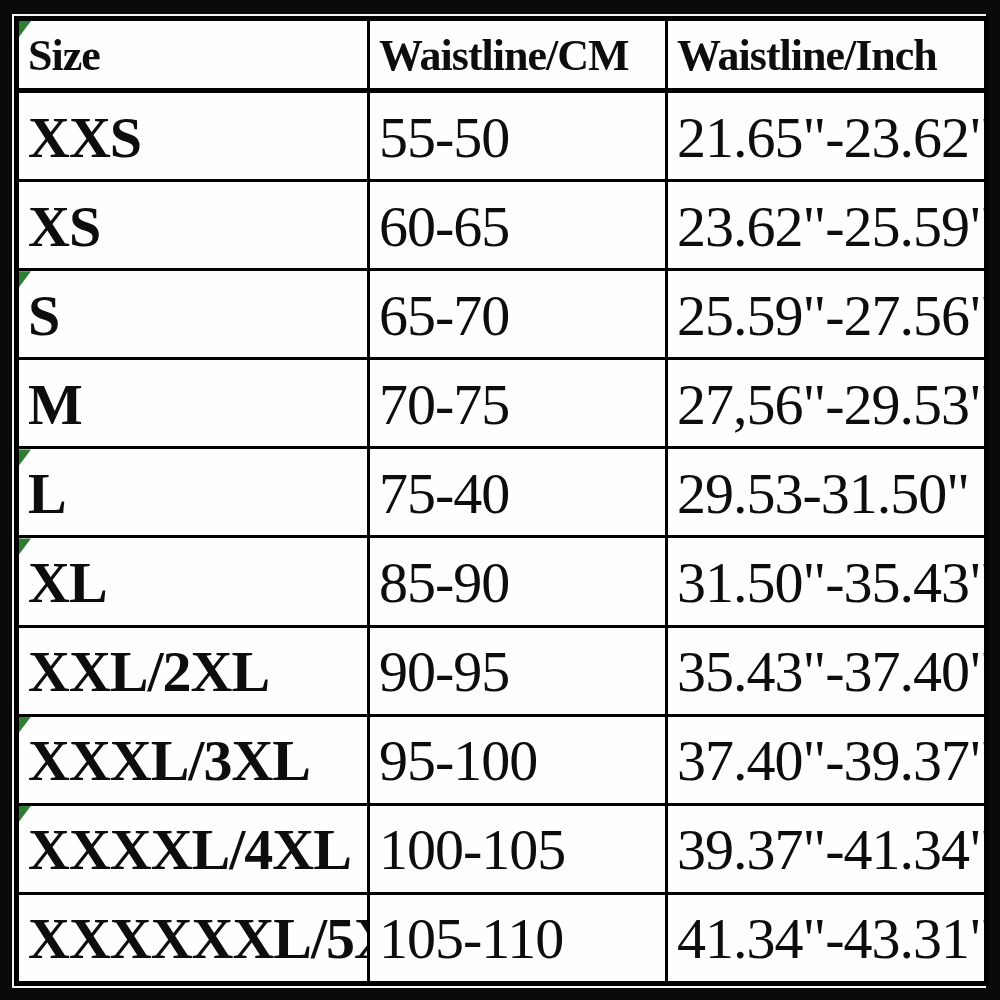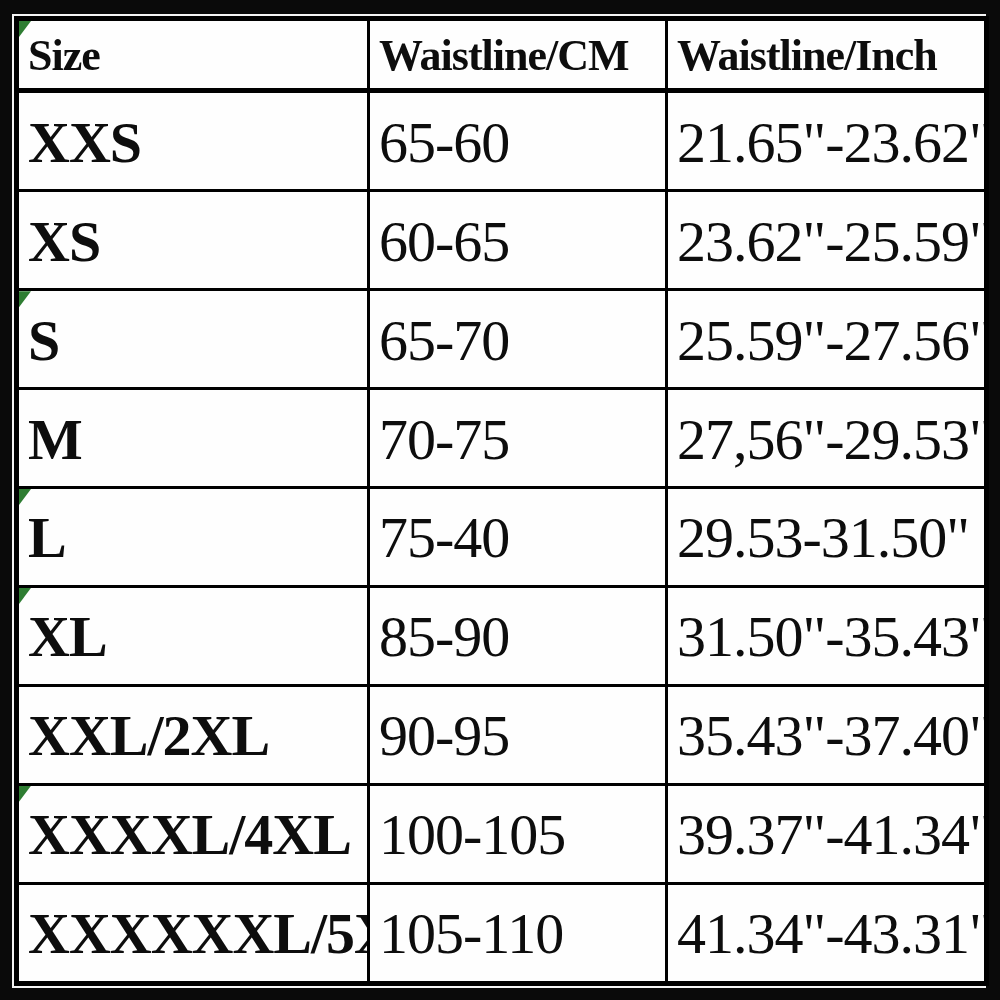--- a/index.html
+++ b/index.html
@@ -78,21 +78,21 @@
             <span>Waistline/CM</span>
           </th>
           <th>
             <span>Waistline/Inch</span>
           </th>
         </tr>
       </thead>
       <tbody>
         <tr>
           <td class="size-col">XXS</td>
-          <td>65-60</td>
+          <td>55-50</td>
           <td>21.65"-23.62"</td>
         </tr>
         <tr>
           <td class="size-col">XS</td>
           <td>60-65</td>
           <td>23.62"-25.59"</td>
         </tr>
         <tr>
           <td class="size-col">
             <span class="corner"></span>
@@ -123,20 +123,28 @@
           <td>31.50"-35.43"</td>
         </tr>
         <tr>
           <td class="size-col">XXL/2XL</td>
           <td>90-95</td>
           <td>35.43"-37.40"</td>
         </tr>
         <tr>
           <td class="size-col">
             <span class="corner"></span>
+            <span>XXXL/3XL</span>
+          </td>
+          <td>95-100</td>
+          <td>37.40"-39.37"</td>
+        </tr>
+        <tr>
+          <td class="size-col">
+            <span class="corner"></span>
             <span>XXXXL/4XL</span>
           </td>
           <td>100-105</td>
           <td>39.37"-41.34"</td>
         </tr>
         <tr>
           <td class="size-col">XXXXXXL/5XL</td>
           <td>105-110</td>
           <td>41.34"-43.31"</td>
         </tr>

